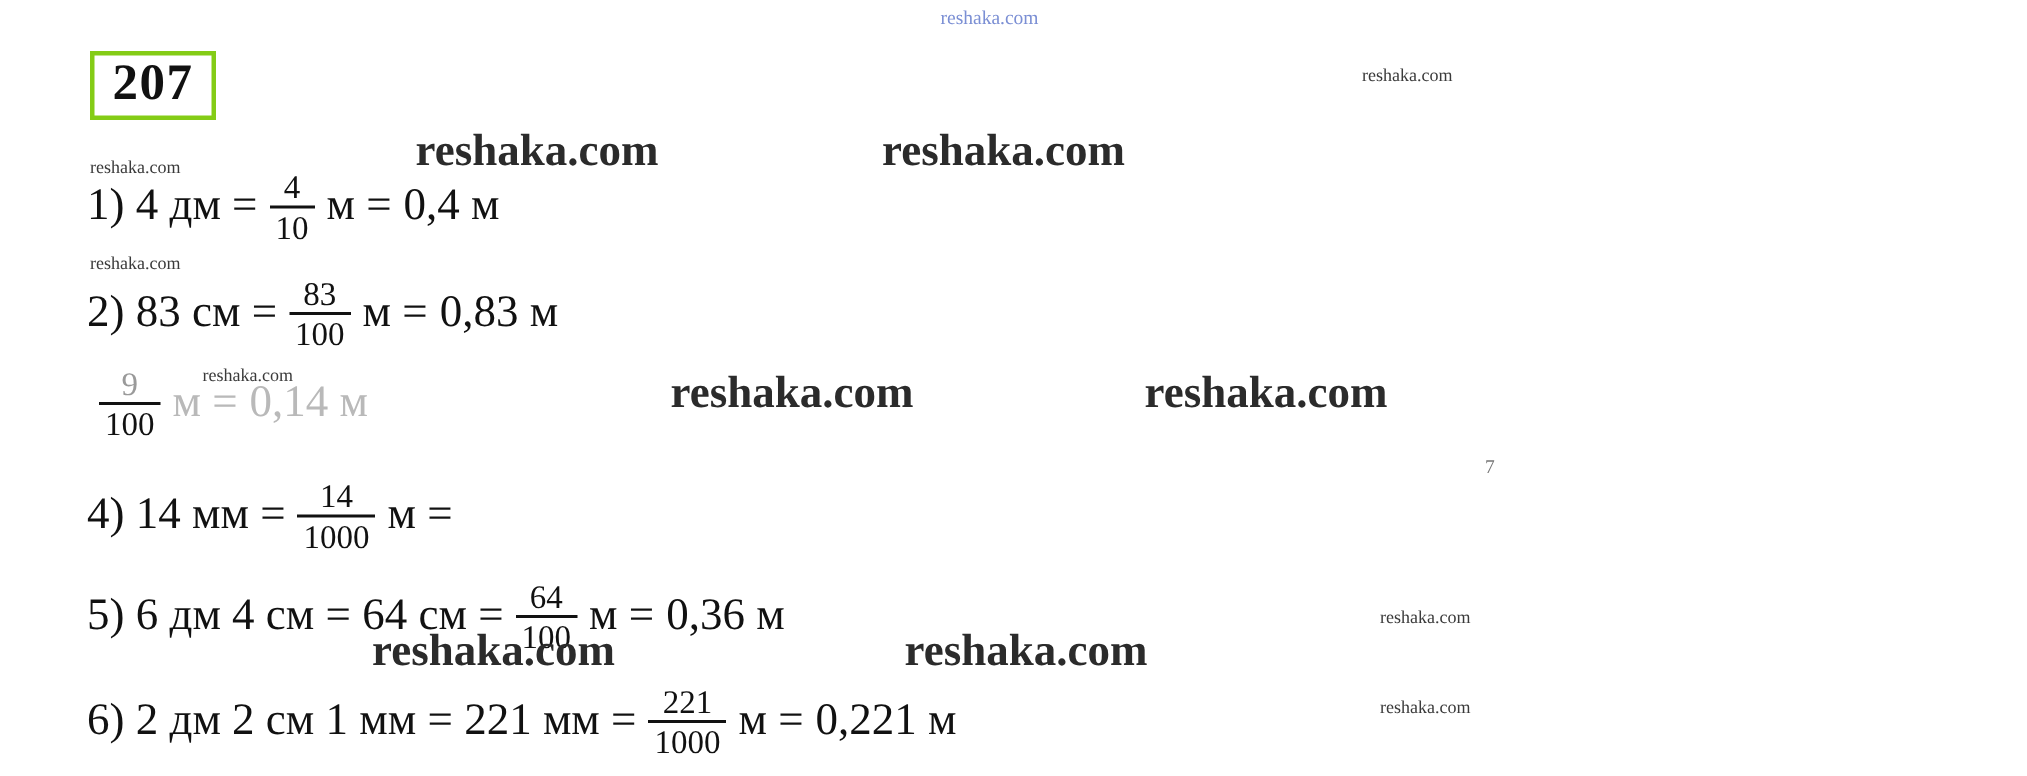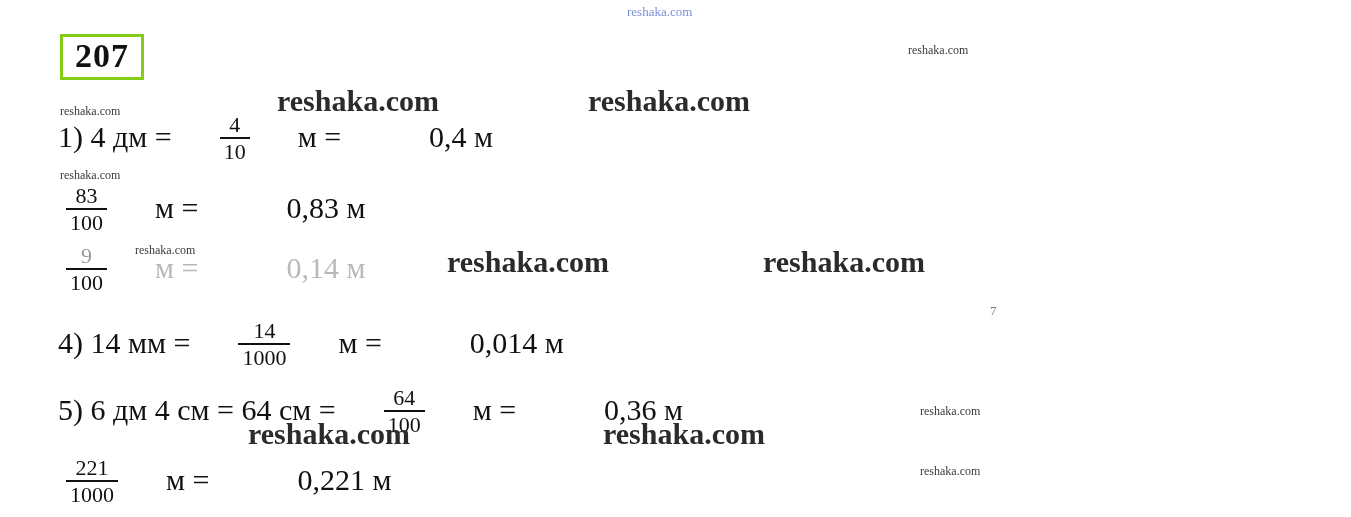--- a/index.html
+++ b/index.html
@@ -39,21 +39,20 @@
 
   
   .line {
     position: absolute;
     left: 58px;
     font-size: 30px;
     white-space: nowrap;
     display: flex;
     align-items: center;
     font-family: "Liberation Serif", serif;
-    gap: 40px;
   }
   .line .txt {
     display: inline-block;
   }
   .line .sp { display:inline-block; width: 8px; }
 
   
   .frac {
     display: inline-flex;
     flex-direction: column;
@@ -127,20 +126,21 @@
       <span class="den">10</span>
     </span>
     <span class="txt">м =</span>
     <span class="sp"></span>
     <span class="txt">0,4 м</span>
   </div>
 
   <div class="wm wm-small" style="left:60px; top:168px;">reshaka.com</div>
 
   <div class="line" style="top:183px;">
+    <span class="txt">2) 83 см =</span>
     <span class="frac">
       <span class="num">83</span>
       <span class="den">100</span>
     </span>
     <span class="txt">м =</span>
     <span class="sp"></span>
     <span class="txt">0,83 м</span>
   </div>
 
   <div class="wm wm-small" style="left:135px; top:243px;">reshaka.com</div>
@@ -161,21 +161,20 @@
   <div class="stray" style="left:990px; top:303px;">7</div>
 
   <div class="line" style="top:318px;font-family:Liberation Serif, serif;">
     <span class="txt">4) 14 мм =</span>
     <span class="frac">
       <span class="num">14</span>
       <span class="den">1000</span>
     </span>
     <span class="txt">м =</span>
     <span class="sp"></span>
-    <span class="txt">0,014 м</span>
   </div>
 
   <div class="wm wm-small" style="left:920px; top:404px;">reshaka.com</div>
 
   <div class="line" style="top:385px;text-align:center;">
     <span class="txt">5) 6 дм 4 см = 64 см =</span>
     <span class="frac">
       <span class="num">64</span>
       <span class="den">100</span>
     </span>
@@ -183,20 +182,21 @@
     <span class="sp"></span>
     <span class="txt">0,36 м</span>
   </div>
 
   <div class="wm wm-big" style="left:248px; top:417px;">reshaka.com</div>
   <div class="wm wm-big" style="left:603px; top:417px;">reshaka.com</div>
 
   <div class="wm wm-small" style="left:920px; top:464px;">reshaka.com</div>
 
   <div class="line" style="top:455px;">
+    <span class="txt">6) 2 дм 2 см 1 мм = 221 мм =</span>
     <span class="frac">
       <span class="num">221</span>
       <span class="den">1000</span>
     </span>
     <span class="txt">м =</span>
     <span class="sp"></span>
     <span class="txt">0,221 м</span>
   </div>
 
 </div>

